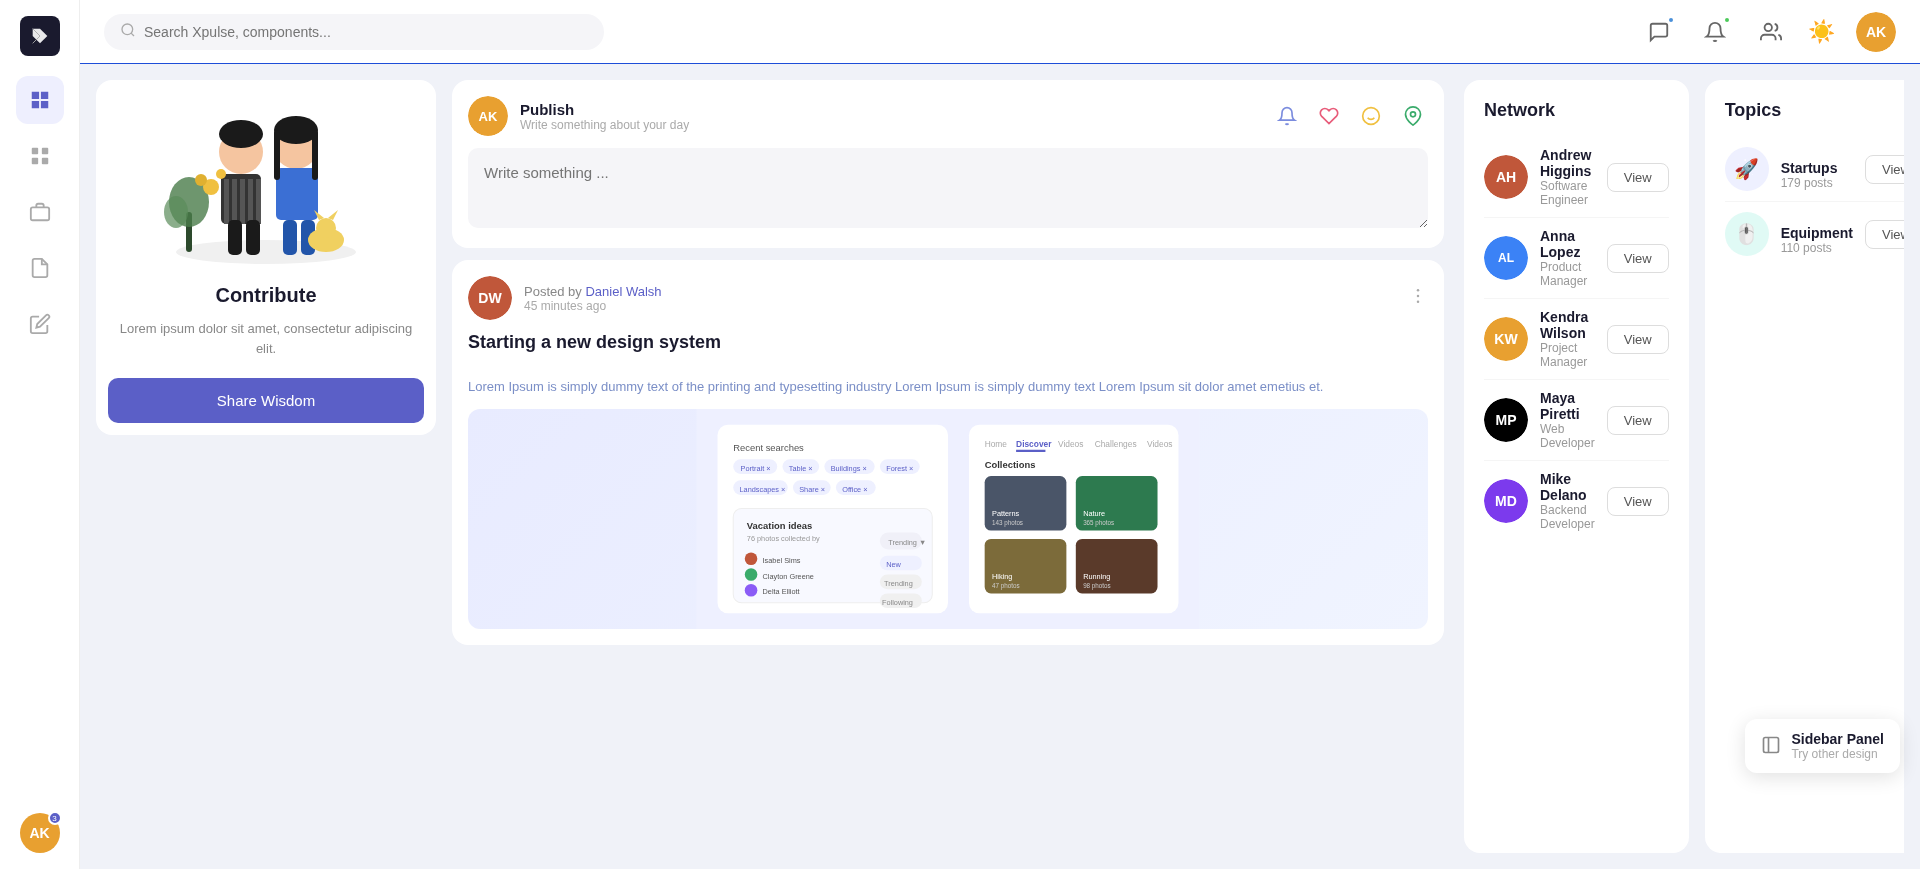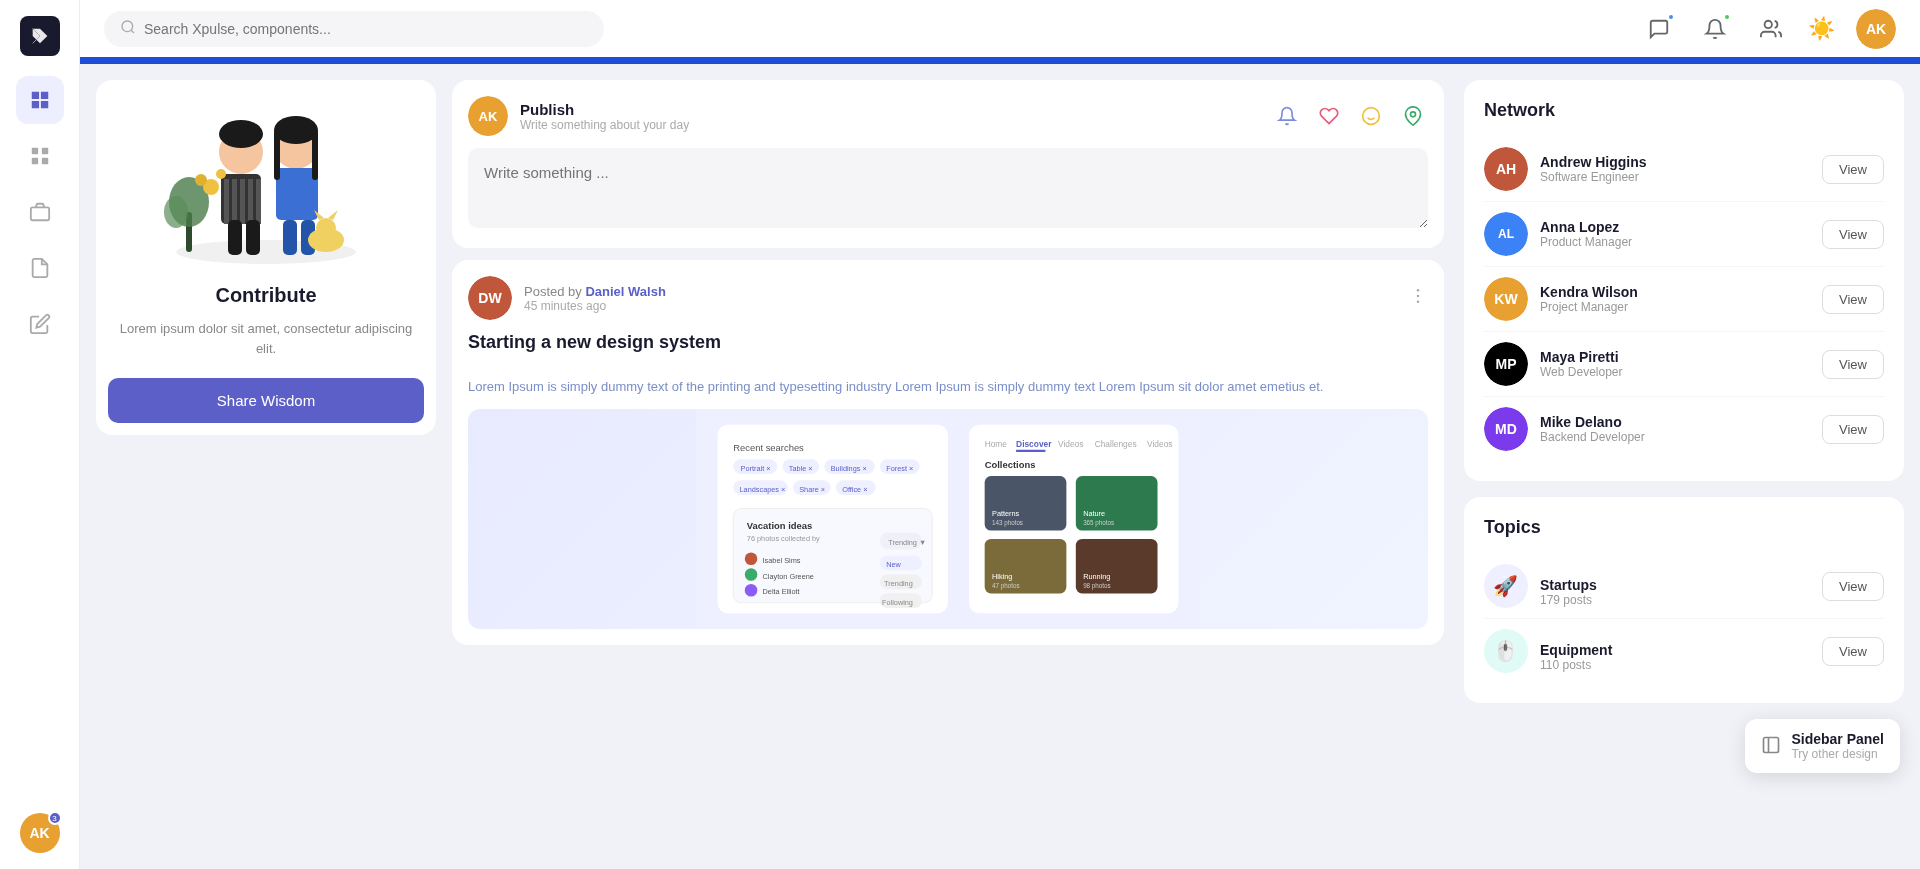--- a/index.html
+++ b/index.html
@@ -62,21 +62,21 @@
     }
 
     
     .topnav {
       background: #fff;
       height: 64px;
       display: flex;
       align-items: center;
       padding: 0 24px;
       gap: 16px;
-      border-bottom: 7px solid #1d4ed8;
+      border-bottom: 1px solid #1d4ed8;
     }
     .search-box {
       flex: 1;
       max-width: 500px;
       display: flex;
       align-items: center;
       background: #f5f5f8;
       border-radius: 24px;
       padding: 8px 16px;
       gap: 8px;
@@ -205,42 +205,42 @@
       padding: 16px;
     }
     .post-header {
       display: flex; align-items: center; gap: 12px; margin-bottom: 12px;
     }
     .post-avatar {
       width: 44px; height: 44px; border-radius: 50%; overflow: hidden;
     }
     .post-meta { flex: 1; }
     .posted-by { font-size: 13px; color: #888; }
-    .posted-by span { color: #5b5fc7; font-weight: 700; cursor: pointer; }
+    .posted-by span { color: #5b5fc7; font-weight: 400; cursor: pointer; }
     .post-time { font-size: 12px; color: #aaa; }
     .post-more { cursor: pointer; color: #aaa; }
     .post-title { font-size: 18px; font-weight: 600; color: #1a1a2e; margin-bottom: 24px; }
     .post-excerpt { font-size: 13px; color: #7b8fc7; line-height: 1.5; margin-bottom: 12px; }
     .post-image-placeholder {
       width: 100%;
       height: 220px;
       background: linear-gradient(135deg, #e8ebff 0%, #f0f4ff 100%);
       border-radius: 12px;
       overflow: hidden;
       display: flex;
       justify-content: center;
     }
 
     
     .right-panel {
       width: 440px;
       flex-shrink: 0;
       margin-left: 16px;
       display: flex;
-      flex-direction: column;
+      flex-direction: row;
       gap: 16px;
       overflow-y: auto;
     }
     .network-section, .topics-section {
       background: #fff;
       border-radius: 16px;
       padding: 20px;
     }
     .section-title {
       font-size: 18px; font-weight: 700; color: #1a1a2e;

